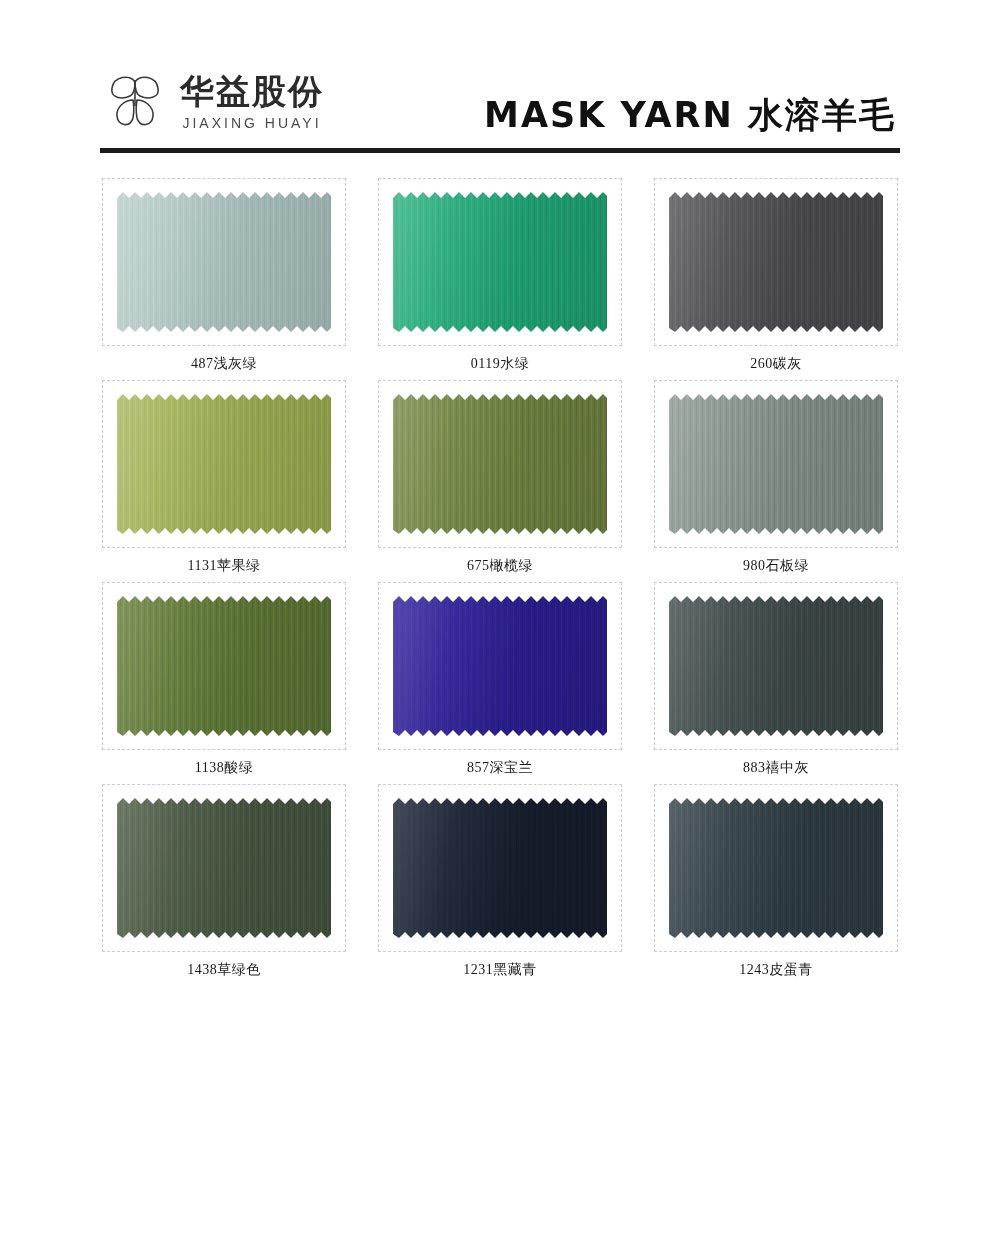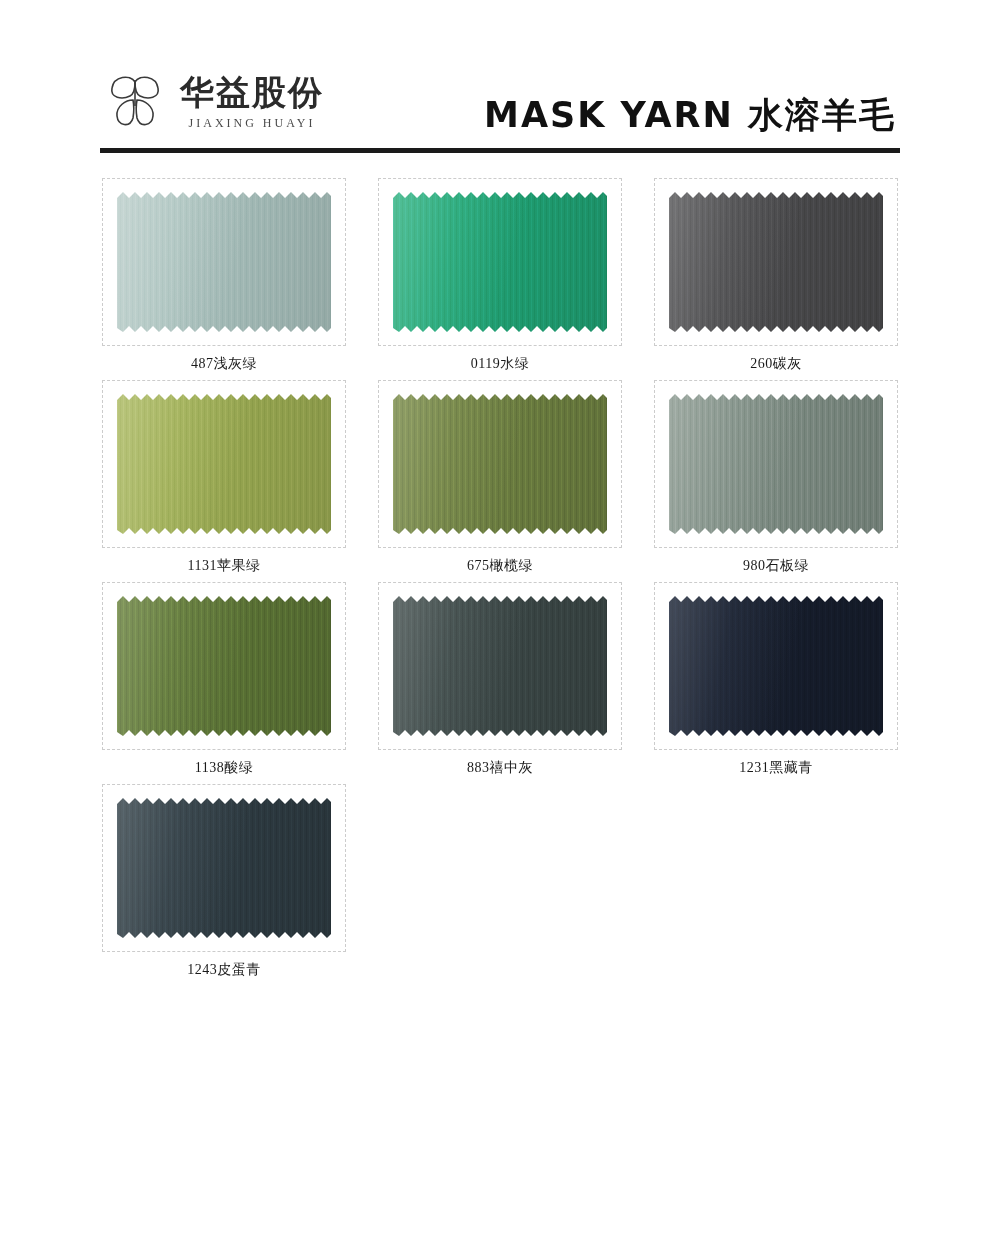--- a/index.html
+++ b/index.html
@@ -43,22 +43,22 @@
     line-height: 1;
   }
   .logo-cn {
     font-family: "Liberation Serif", serif;
     font-size: 34px;
     font-weight: bold;
     letter-spacing: 2px;
     color: #2b2b2b;
   }
   .logo-en {
-    font-family: Liberation Serif, serif;
-    font-size: 12px;
+    font-family: Liberation Sans, sans-serif;
+    font-size: 14px;
     letter-spacing: 3px;
     color: #4a4a4a;
     margin-top: 7px;
     text-align: center;
   }
   .header-title {
     position: absolute;
     right: 104px;
     top: 92px;
     font-family: "DejaVu Sans", sans-serif;
@@ -280,31 +280,53 @@
             <div class="tex"></div>
             <div class="sheen"></div>
           </div>
         </div>
       </div>
       <div class="caption">1138酸绿</div>
     </div>
     <div class="cell">
       <div class="cell-frame">
         <div class="swatch-wrap">
+          <div class="swatch" style="background: linear-gradient(105deg, rgb(53, 39, 158) 0%, rgb(42, 29, 140) 55%, rgb(42, 29, 140) 100%);">
+            <div class="tex"></div>
+            <div class="sheen"></div>
+          </div>
+        </div>
+      </div>
+      <div class="caption">857深宝兰</div>
+    </div>
+    <div class="cell">
+      <div class="cell-frame">
+        <div class="swatch-wrap">
           <div class="swatch" style="background: linear-gradient(105deg, rgb(71, 83, 82) 0%, rgb(59, 71, 70) 55%, rgb(59, 71, 70) 100%);">
             <div class="tex"></div>
             <div class="sheen"></div>
           </div>
         </div>
       </div>
       <div class="caption">883禧中灰</div>
     </div>
     <div class="cell">
       <div class="cell-frame">
         <div class="swatch-wrap">
+          <div class="swatch" style="background: linear-gradient(105deg, rgb(81, 97, 74) 0%, rgb(70, 84, 63) 55%, rgb(70, 84, 63) 100%);">
+            <div class="tex"></div>
+            <div class="sheen"></div>
+          </div>
+        </div>
+      </div>
+      <div class="caption">1438草绿色</div>
+    </div>
+    <div class="cell">
+      <div class="cell-frame">
+        <div class="swatch-wrap">
           <div class="swatch" style="background: linear-gradient(105deg, rgb(32, 41, 58) 0%, rgb(22, 29, 44) 55%, rgb(22, 29, 44) 100%);">
             <div class="tex"></div>
             <div class="sheen"></div>
           </div>
         </div>
       </div>
       <div class="caption">1231黑藏青</div>
     </div>
     <div class="cell">
       <div class="cell-frame">

